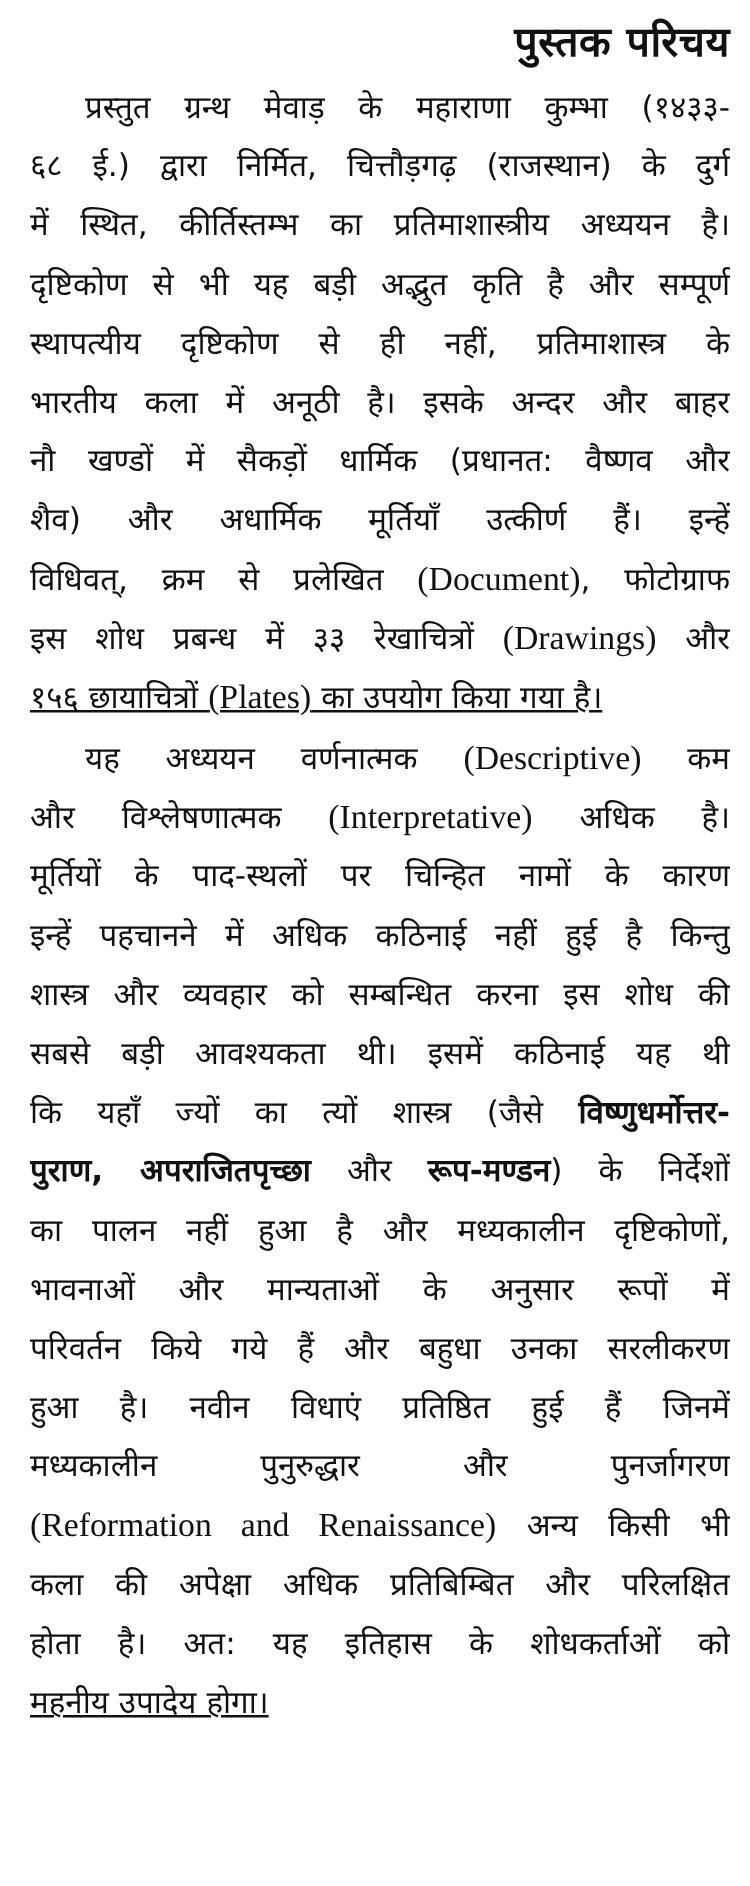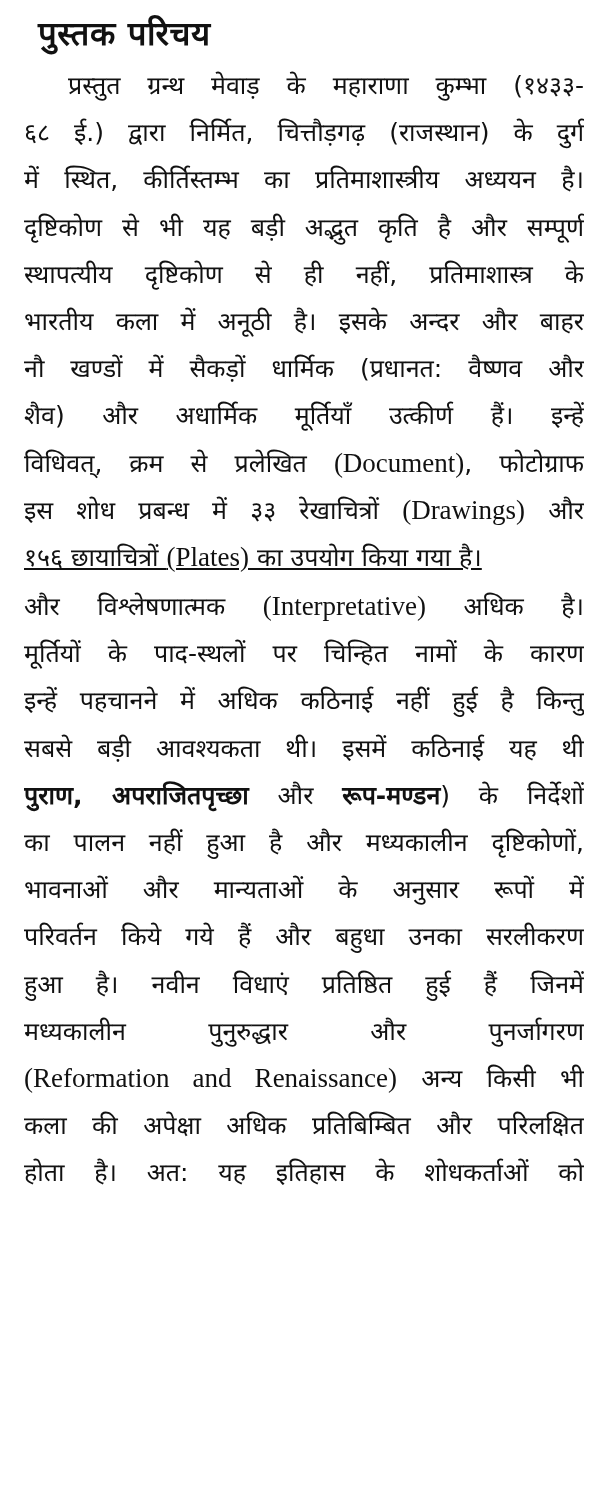--- a/index.html
+++ b/index.html
@@ -15,21 +15,21 @@
       color: #111111;
       font-family: "DejaVu Sans", "Liberation Sans", sans-serif;
     }
     .page {
       position: absolute;
       left: 24px;
       top: 0;
       width: 560px;
     }
     .title {
-      text-align: left;
+      text-align: right;
       font-weight: bold;
       font-size: 33px;
       height: 56px;
       line-height: 56px;
       margin-top: 6px;
       padding-left: 14px;
       letter-spacing: 0.5px;
     }
     .line {
       display: block;
@@ -73,27 +73,31 @@
     <div class="line"><span>स्थापत्यीय दृष्टिकोण से ही नहीं, प्रतिमाशास्त्र के</span></div>
     <div class="line"><span>भारतीय कला में अनूठी है। इसके अन्दर और बाहर</span></div>
     <div class="line"><span>नौ खण्डों में सैकड़ों धार्मिक (प्रधानत: वैष्णव और</span></div>
     <div class="line"><span>शैव) और अधार्मिक मूर्तियाँ उत्कीर्ण हैं। इन्हें</span></div>
     <div class="line"><span>विधिवत्, क्रम से प्रलेखित </span><span class="latin">(Document)</span><span>, फोटोग्राफ</span></div>
     <div class="line"><span>इस शोध प्रबन्ध में ३३ रेखाचित्रों </span><span class="latin">(Drawings)</span><span> और</span></div>
     <div class="line last"><span>१५६ छायाचित्रों </span><span class="latin">(Plates)</span><span> का उपयोग किया गया है।</span></div>
   </div>
 
   <div class="para2">
+    <div class="line indent"><span>यह अध्ययन वर्णनात्मक </span><span class="latin">(Descriptive)</span><span> कम</span></div>
     <div class="line"><span>और विश्लेषणात्मक </span><span class="latin">(Interpretative)</span><span> अधिक है।</span></div>
     <div class="line"><span>मूर्तियों के पाद-स्थलों पर चिन्हित नामों के कारण</span></div>
     <div class="line"><span>इन्हें पहचानने में अधिक कठिनाई नहीं हुई है किन्तु</span></div>
+    <div class="line"><span>शास्त्र और व्यवहार को सम्बन्धित करना इस शोध की</span></div>
     <div class="line"><span>सबसे बड़ी आवश्यकता थी। इसमें कठिनाई यह थी</span></div>
+    <div class="line"><span>कि यहाँ ज्यों का त्यों शास्त्र (जैसे </span><span class="b">विष्णुधर्मोत्तर-</span></div>
     <div class="line"><span class="b">पुराण, अपराजितपृच्छा</span><span> और </span><span class="b">रूप-मण्डन</span><span>) के निर्देशों</span></div>
     <div class="line"><span>का पालन नहीं हुआ है और मध्यकालीन दृष्टिकोणों,</span></div>
     <div class="line"><span>भावनाओं और मान्यताओं के अनुसार रूपों में</span></div>
     <div class="line"><span>परिवर्तन किये गये हैं और बहुधा उनका सरलीकरण</span></div>
     <div class="line"><span>हुआ है। नवीन विधाएं प्रतिष्ठित हुई हैं जिनमें</span></div>
     <div class="line"><span>मध्यकालीन पुनुरुद्धार और पुनर्जागरण</span></div>
     <div class="line"><span class="latin">(Reformation and Renaissance)</span><span> अन्य किसी भी</span></div>
     <div class="line"><span>कला की अपेक्षा अधिक प्रतिबिम्बित और परिलक्षित</span></div>
     <div class="line"><span>होता है। अत: यह इतिहास के शोधकर्ताओं को</span></div>
+    <div class="line last"><span>महनीय उपादेय होगा।</span></div>
   </div>
 </div>
 
 </body></html>

